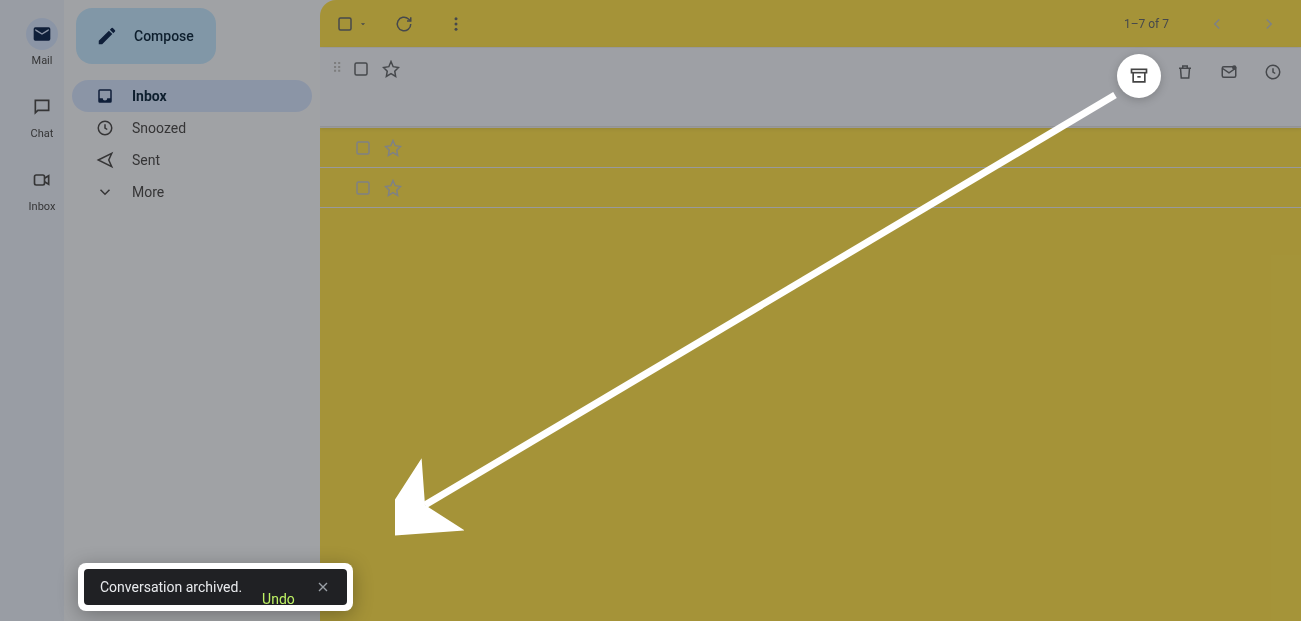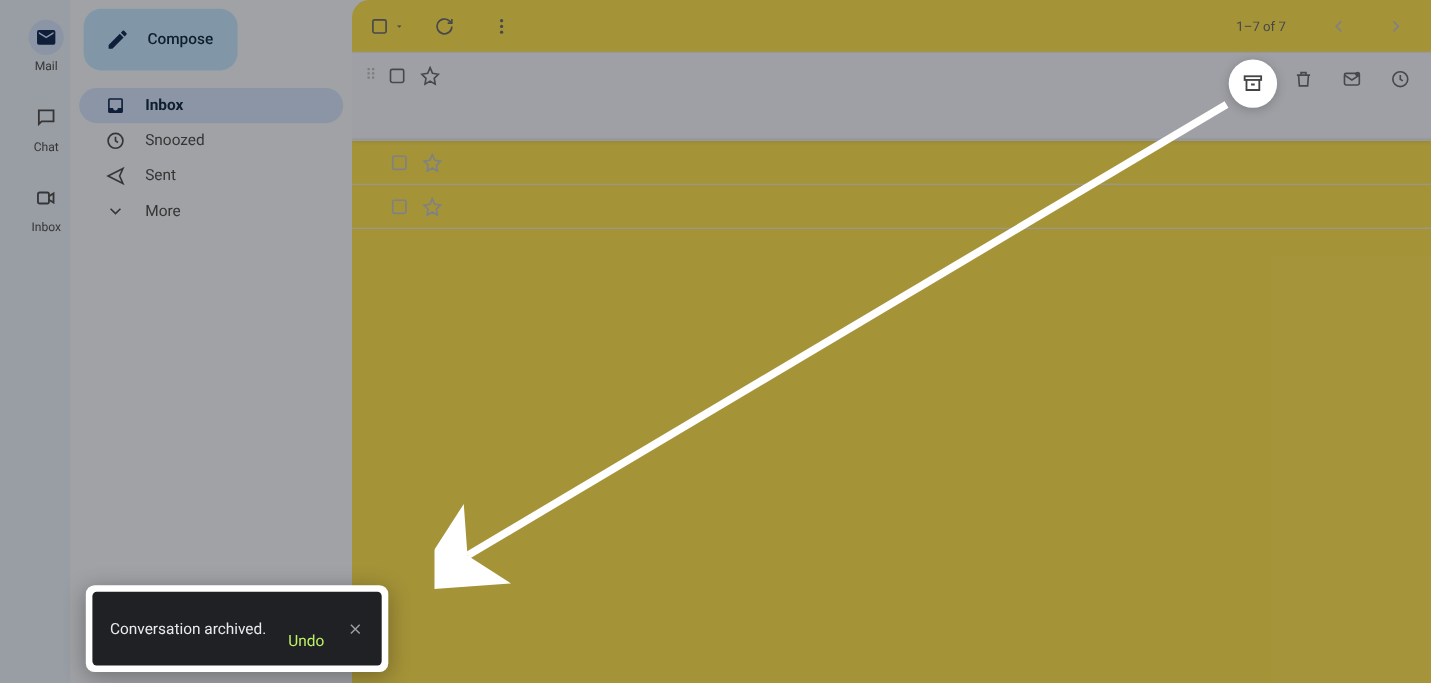--- a/index.html
+++ b/index.html
@@ -139,21 +139,21 @@
     bottom: 10px;
     background: #fff;
     border-radius: 8px;
     padding: 6px;
     box-shadow: 0 4px 20px rgba(0,0,0,0.3);
   }
   .toast {
     background: #202124;
     color: #e8eaed;
     border-radius: 4px;
-    height: 67px;
+    height: 36px;
     display: flex;
     align-items: center;
     padding: 0 16px;
     gap: 20px;
     font-size: 14px;
   }
   .toast .undo { color: #bef264; cursor: pointer; font-weight: 400; margin-top: 23px; }
   .toast .close { color: #9aa0a6; cursor: pointer; display:flex; }
   .highlight-circle {
     position: absolute;

